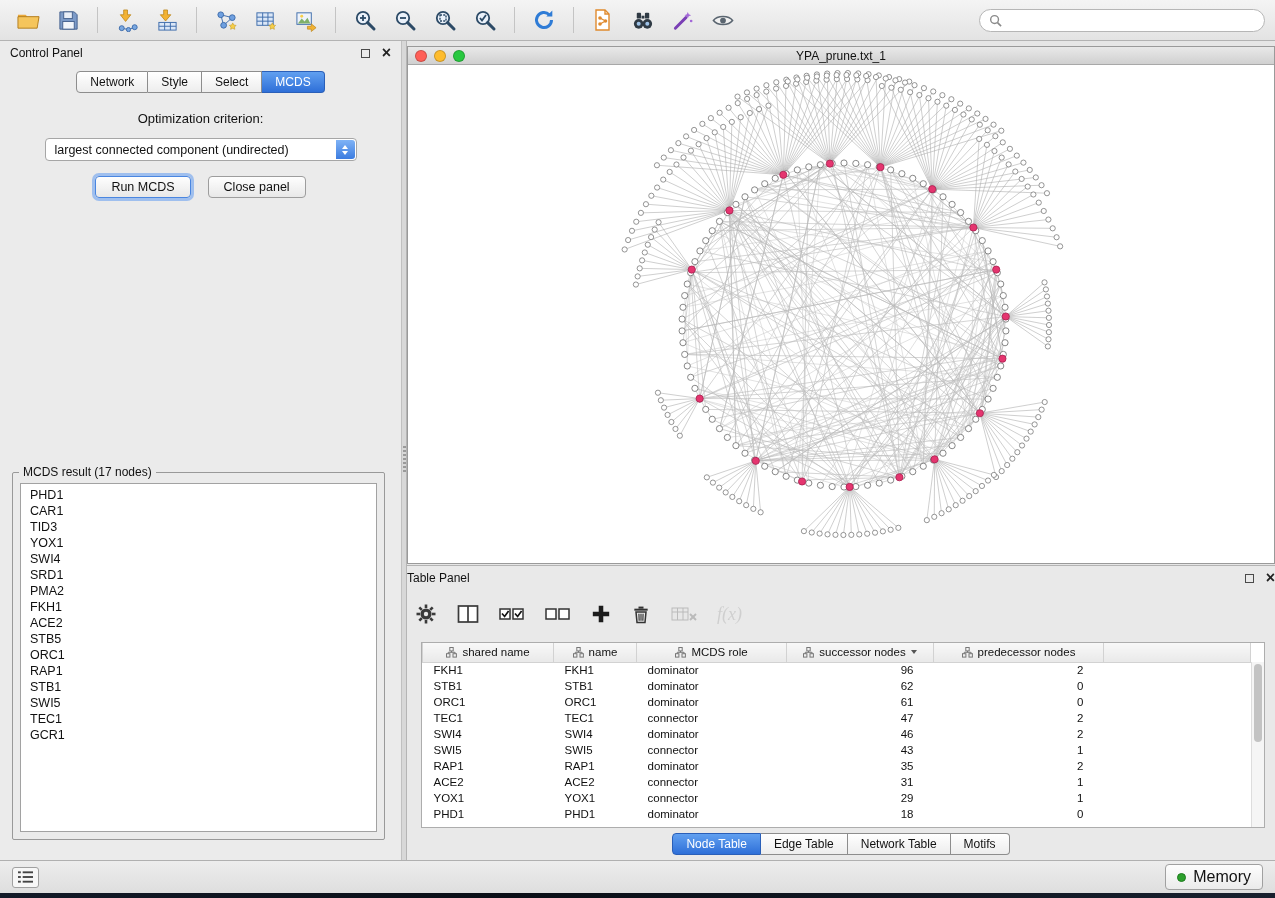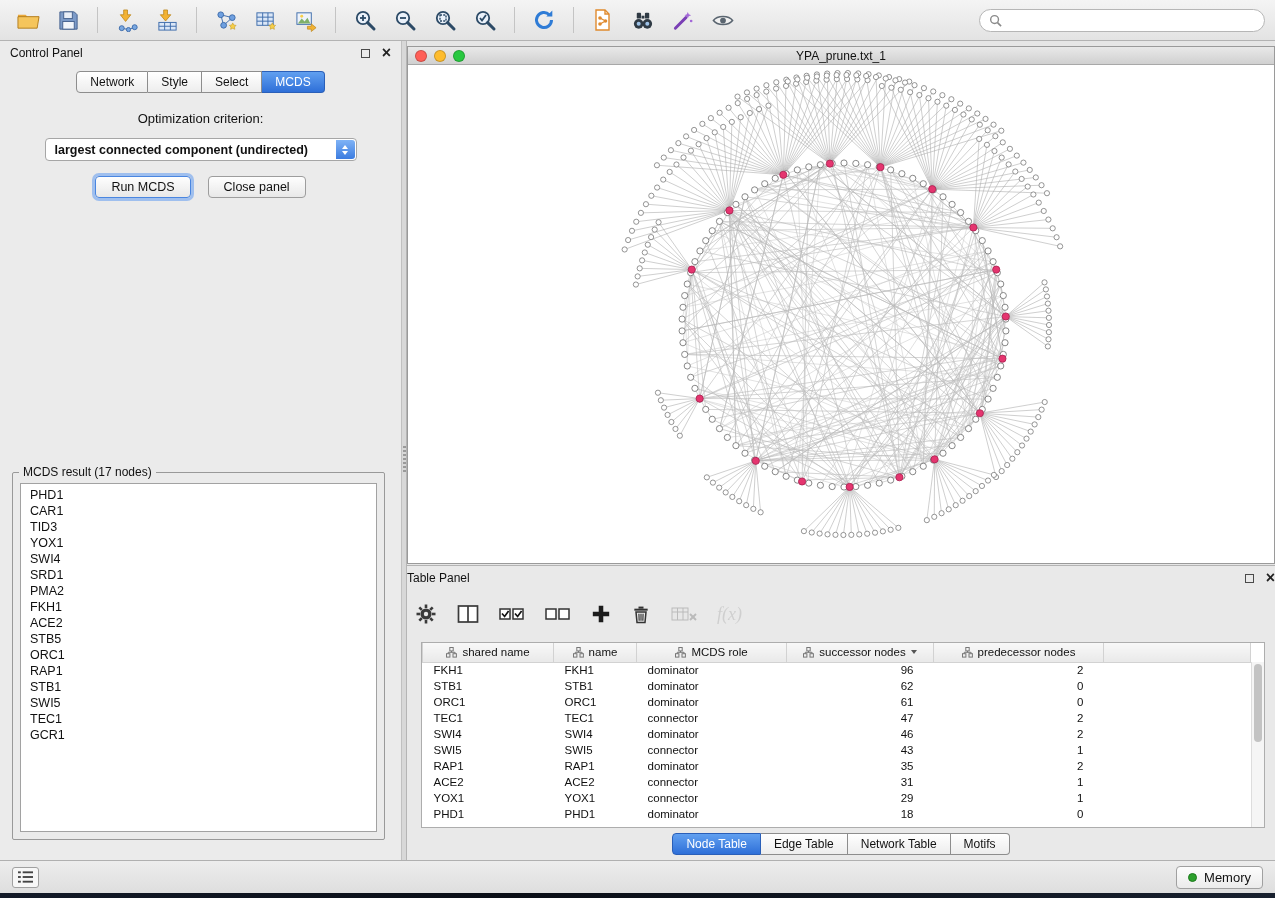--- a/index.html
+++ b/index.html
@@ -26,21 +26,21 @@
   .hbtns{margin-left:auto;display:flex;gap:12px;align-items:center;}
   .float-btn{width:9px;height:9px;border:1.5px solid #4a4a4a;background:transparent;}
   .close-btn{font-size:16px;font-weight:bold;color:#222;line-height:12px;}
   .seg-tabs{display:flex;justify-content:center;margin:6px 0 0;}
   .seg{border:1px solid #8d8d8d;border-left:none;padding:3px 13px;font-size:12px;background:linear-gradient(#ffffff,#ededed);color:#111;white-space:nowrap;}
   .seg:first-child{border-left:1px solid #8d8d8d;border-radius:4px 0 0 4px;}
   .seg:last-child{border-radius:0 4px 4px 0;}
   .seg.sel{background:linear-gradient(#61a0f0,#2e6fd8);color:#fff;border-color:#2a5fb8;}
   .cp-body{padding-top:18px;}
   .opt-label{text-align:center;font-size:13px;}
-  .dropdown{margin:12px auto 0;width:312px;height:23px;background:#fff;border:1px solid #a6a6a6;border-radius:4px;display:flex;align-items:center;font-size:12.5px;padding-left:9px;position:relative;font-weight:bold;}
+  .dropdown{margin:12px auto 0;width:312px;height:23px;background:#fff;border:1px solid #a6a6a6;border-radius:4px;display:flex;align-items:center;font-size:12.5px;padding-left:9px;position:relative;}
   .dd-cap{position:absolute;right:1px;top:1px;bottom:1px;width:19px;background:linear-gradient(#7fb3f6,#3c7ce0);border-radius:0 3px 3px 0;display:flex;flex-direction:column;align-items:center;justify-content:center;gap:2px;}
   .dd-cap i{width:0;height:0;border-left:3.5px solid transparent;border-right:3.5px solid transparent;}
   .dd-up{border-bottom:4px solid #fff;}
   .dd-down{border-top:4px solid #fff;}
   .btn-row{display:flex;justify-content:center;gap:17px;margin-top:15px;}
   .btn{font-size:12.5px;padding:3px 15px;background:linear-gradient(#fefefe,#e8e8e8);border:1px solid #9d9d9d;border-radius:4px;color:#111;}
   .btn.focused{box-shadow:0 0 0 3px rgba(96,155,240,.55);border-color:#4a86e0;}
   .result-box{position:absolute;left:12px;right:16px;top:424px;bottom:20px;border:1px solid #999;border-radius:2px;background:#ebebeb;}
   .result-box legend{font-size:12px;padding:0 4px;margin-left:6px;}
   .result-list{position:absolute;left:7px;right:7px;top:4px;bottom:7px;background:#fff;border:1px solid #a2a2a2;overflow:hidden;font-size:12.5px;padding:3px 0 0 9px;}
@@ -70,21 +70,21 @@
   .sort-arrow{width:0;height:0;border-left:3.5px solid transparent;border-right:3.5px solid transparent;border-top:4.5px solid #555;display:inline-block;}
   td{height:16px;padding:0 0 0 11px;white-space:nowrap;overflow:hidden;}
   td.num{text-align:right;padding:0 20px 0 0;}
   .scrollbar{position:absolute;right:0;top:19px;bottom:0;width:13px;background:#f5f5f5;border-left:1px solid #ddd;}
   .thumb{position:absolute;top:2px;left:2px;right:2px;height:78px;background:#c3c3c3;border-radius:6px;}
   .tp-tabs{position:absolute;left:0;right:0;bottom:5px;display:flex;justify-content:center;}
 
   
   .statusbar{position:absolute;left:0;right:0;bottom:5px;height:33px;background:linear-gradient(#ededed,#dedede);border-top:1px solid #b0b0b0;display:flex;align-items:center;padding:0 12px;}
   .list-btn{width:27px;height:21px;border:1px solid #a0a0a0;border-radius:3px;background:#f7f7f7;display:flex;align-items:center;justify-content:center;}
-  .memory-btn{margin-left:auto;display:flex;align-items:center;gap:7px;border:1px solid #a0a0a0;border-radius:4px;background:linear-gradient(#fdfdfd,#ebebeb);padding:3px 11px;font-size:13px;}
+  .memory-btn{margin-left:auto;display:flex;align-items:center;gap:7px;border:1px solid #a0a0a0;border-radius:4px;background:linear-gradient(#fdfdfd,#ebebeb);padding:3px 11px;font-size:16px;}
   .mem-dot{width:9px;height:9px;border-radius:50%;background:#2ca02c;border:1px solid #1d7a1d;}
   .desktop{position:absolute;left:0;right:0;bottom:0;height:5px;background:linear-gradient(90deg,#131a28,#0a0e16 40%,#18202e);}
 </style>
 </head>
 <body>
 
 <div class="app">
 
   <div class="toolbar">
     <div class="tbtn">

